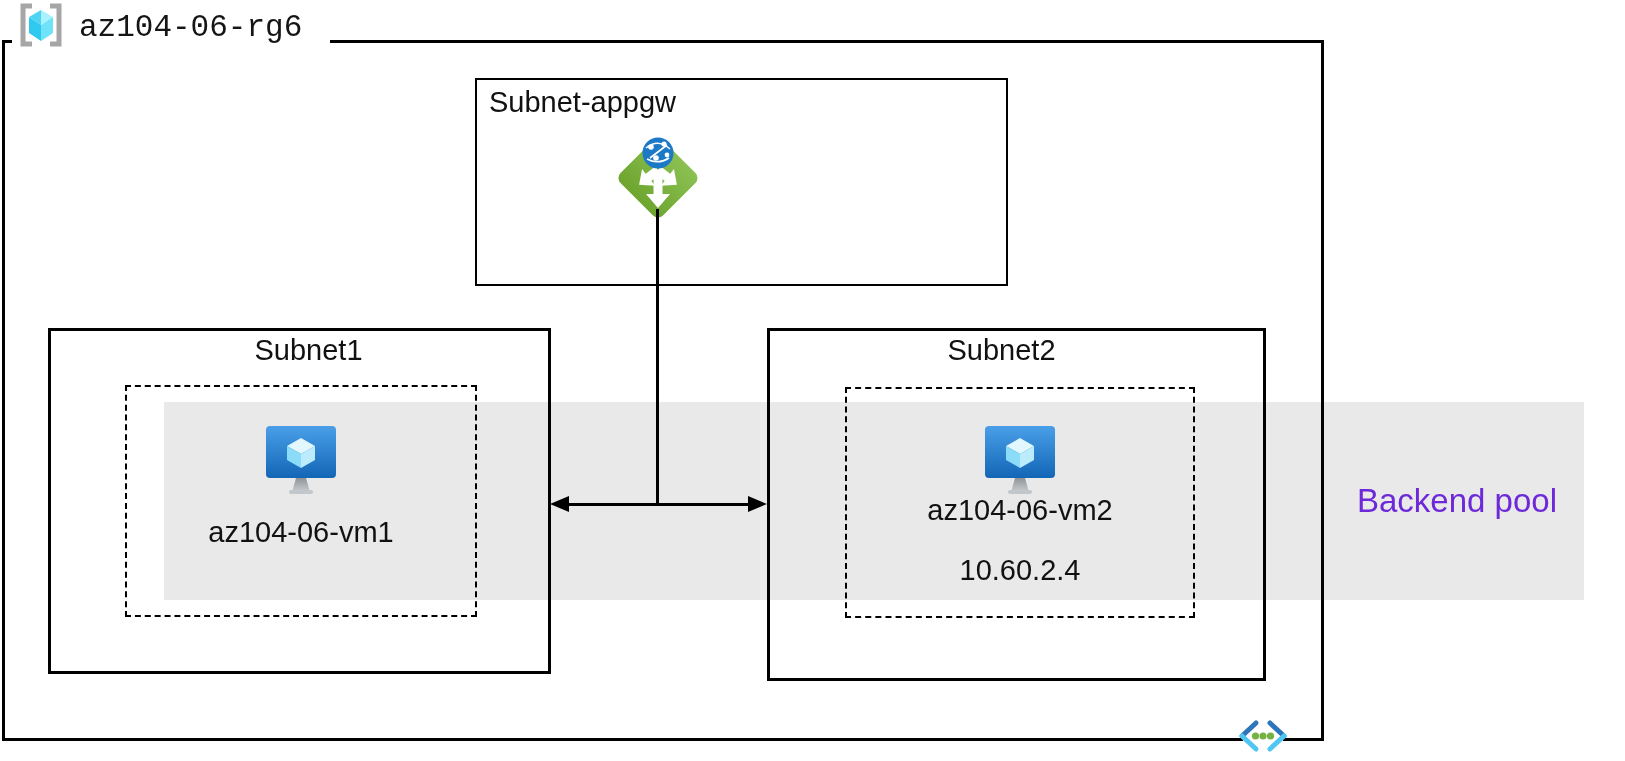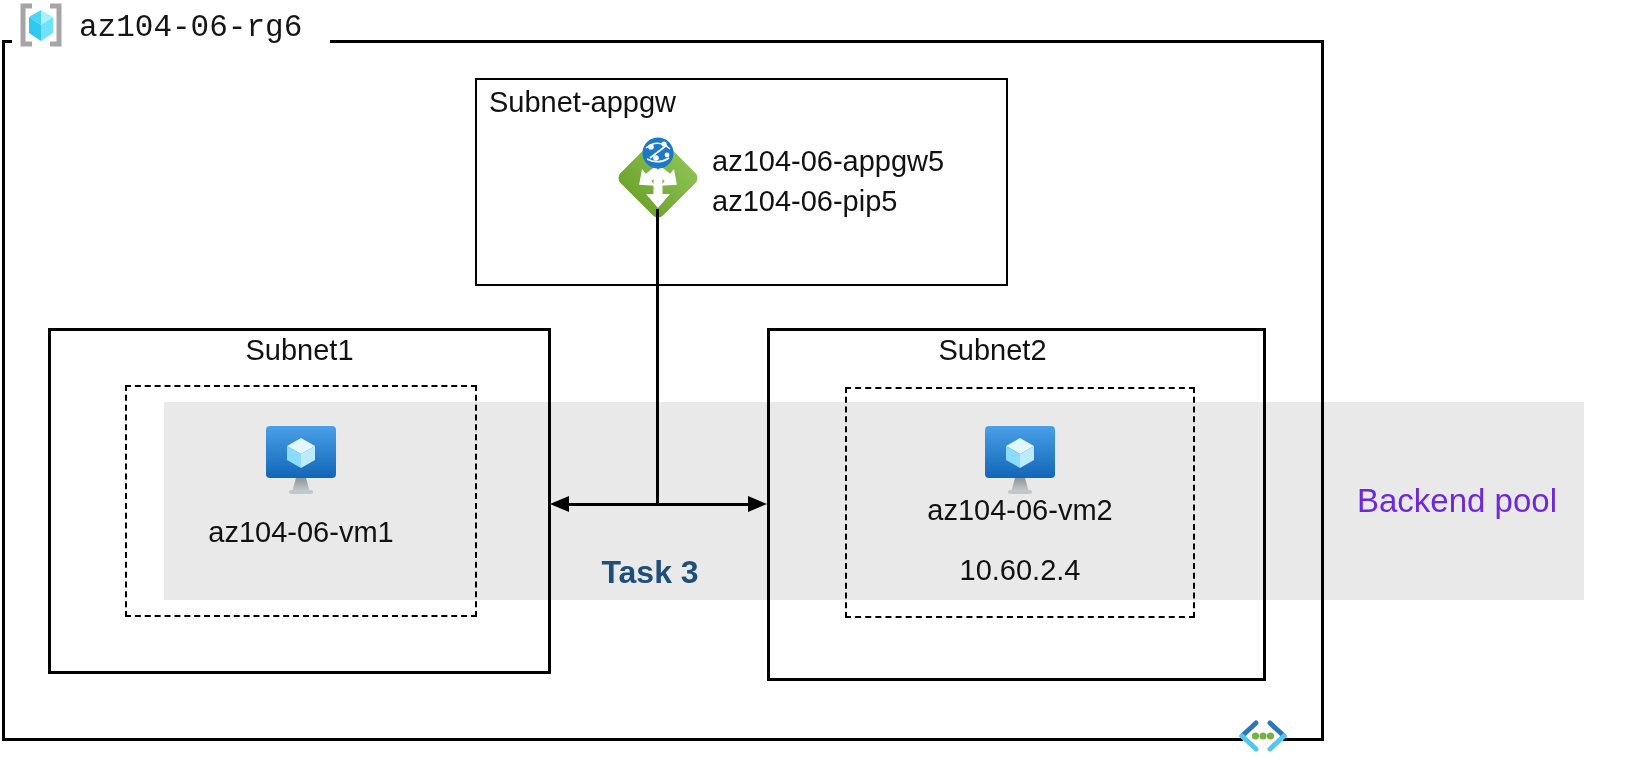--- a/index.html
+++ b/index.html
@@ -23,21 +23,21 @@
   
   #appgw-box{left:475px;top:78px;width:533px;height:208px;border:2px solid #000;box-sizing:border-box;background:transparent;z-index:2;}
   #appgw-title{left:489px;top:86px;font-size:29px;z-index:3;}
   #appgw-icon{left:612px;top:132px;z-index:3;}
   #appgw-names{left:712px;top:141px;font-size:29px;line-height:40px;z-index:3;white-space:nowrap;}
 
   
   .subnet-box{border:3px solid #000;box-sizing:border-box;background:transparent;z-index:2;}
   #subnet1-box{left:48px;top:328px;width:503px;height:346px;}
   #subnet2-box{left:767px;top:328px;width:499px;height:353px;}
-  .subnet-title{font-size:29px;text-align:center;z-index:3;}
+  .subnet-title{font-size:29px;text-align:center;z-index:3;padding-left:9px;}
   #subnet1-title{left:48px;top:334px;width:503px;}
   #subnet2-title{left:767px;top:334px;width:451px;}
   .dashed-box{border:2.5px dashed #000;box-sizing:border-box;z-index:2;}
   #subnet1-dashed{left:125px;top:385px;width:352px;height:232px;}
   #subnet2-dashed{left:845px;top:387px;width:350px;height:231px;}
 
   .vm-line{font-size:29px;text-align:center;line-height:36px;z-index:3;}
   #vm1-icon{left:262px;top:424px;z-index:3;}
   #vm2-icon{left:981px;top:424px;z-index:3;}
   #vm1-name{left:125px;width:352px;top:514px;}
@@ -115,24 +115,20 @@
         <path d="M38,26 L55,13"></path>
       </g>
       <g fill="#ffffff">
         <circle cx="39" cy="15" r="2.8"></circle>
         <circle cx="52" cy="12" r="2.6"></circle>
         <circle cx="44" cy="26" r="2.8"></circle>
         <circle cx="55" cy="23" r="2.4"></circle>
       </g>
     </svg>
   </span>
-  <div id="appgw-names" class="abs">
-    <div>az104-06-appgw5</div>
-    <div>az104-06-pip5</div>
-  </div>
 
   <div id="subnet1-box" class="abs subnet-box"></div>
   <div id="subnet1-title" class="abs subnet-title">Subnet1</div>
   <div id="subnet1-dashed" class="abs dashed-box"></div>
   <span id="vm1-icon" class="abs">
     <svg width="78" height="74" viewBox="0 0 78 74">
       <defs>
         <linearGradient id="vm-screen" x1="0" y1="0" x2="0" y2="1">
           <stop offset="0" stop-color="var(--vm-screen-top,#4a9fe8)"></stop>
           <stop offset="1" stop-color="var(--vm-screen-bottom,#1266b6)"></stop>
@@ -165,21 +161,20 @@
       <rect x="27" y="66" width="24" height="4" rx="2" fill="#c2c7cc"></rect>
     </svg>
   </span>
   <div id="vm2-name" class="abs vm-line">az104-06-vm2</div>
   <div id="vm2-ip" class="abs vm-line">10.60.2.4</div>
 
   <div id="conn-v" class="abs"></div>
   <div id="conn-h" class="abs"></div>
   <div id="arrow-left" class="abs arrowhead"></div>
   <div id="arrow-right" class="abs arrowhead"></div>
-  <div id="task-label" class="abs">Task 3</div>
 
   <span id="vnet-icon" class="abs">
     <svg width="54" height="34" viewBox="0 0 54 34">
       <rect x="7" y="7" width="40" height="20" fill="#ffffff"></rect>
       <path d="M20,4 L6,17" stroke="var(--vnet-blue,#2e76bc)" stroke-width="5" stroke-linecap="round" fill="none"></path>
       <path d="M6,17 L20,30" stroke="var(--vnet-cyan,#4fc7f2)" stroke-width="5" stroke-linecap="round" fill="none"></path>
       <path d="M34,4 L48,17" stroke="var(--vnet-blue,#2e76bc)" stroke-width="5" stroke-linecap="round" fill="none"></path>
       <path d="M48,17 L34,30" stroke="var(--vnet-cyan,#4fc7f2)" stroke-width="5" stroke-linecap="round" fill="none"></path>
       <circle cx="19.5" cy="17" r="3.6" fill="var(--vnet-dot-green,#76b144)"></circle>
       <circle cx="27" cy="17" r="3.6" fill="var(--vnet-dot-green,#76b144)"></circle>

